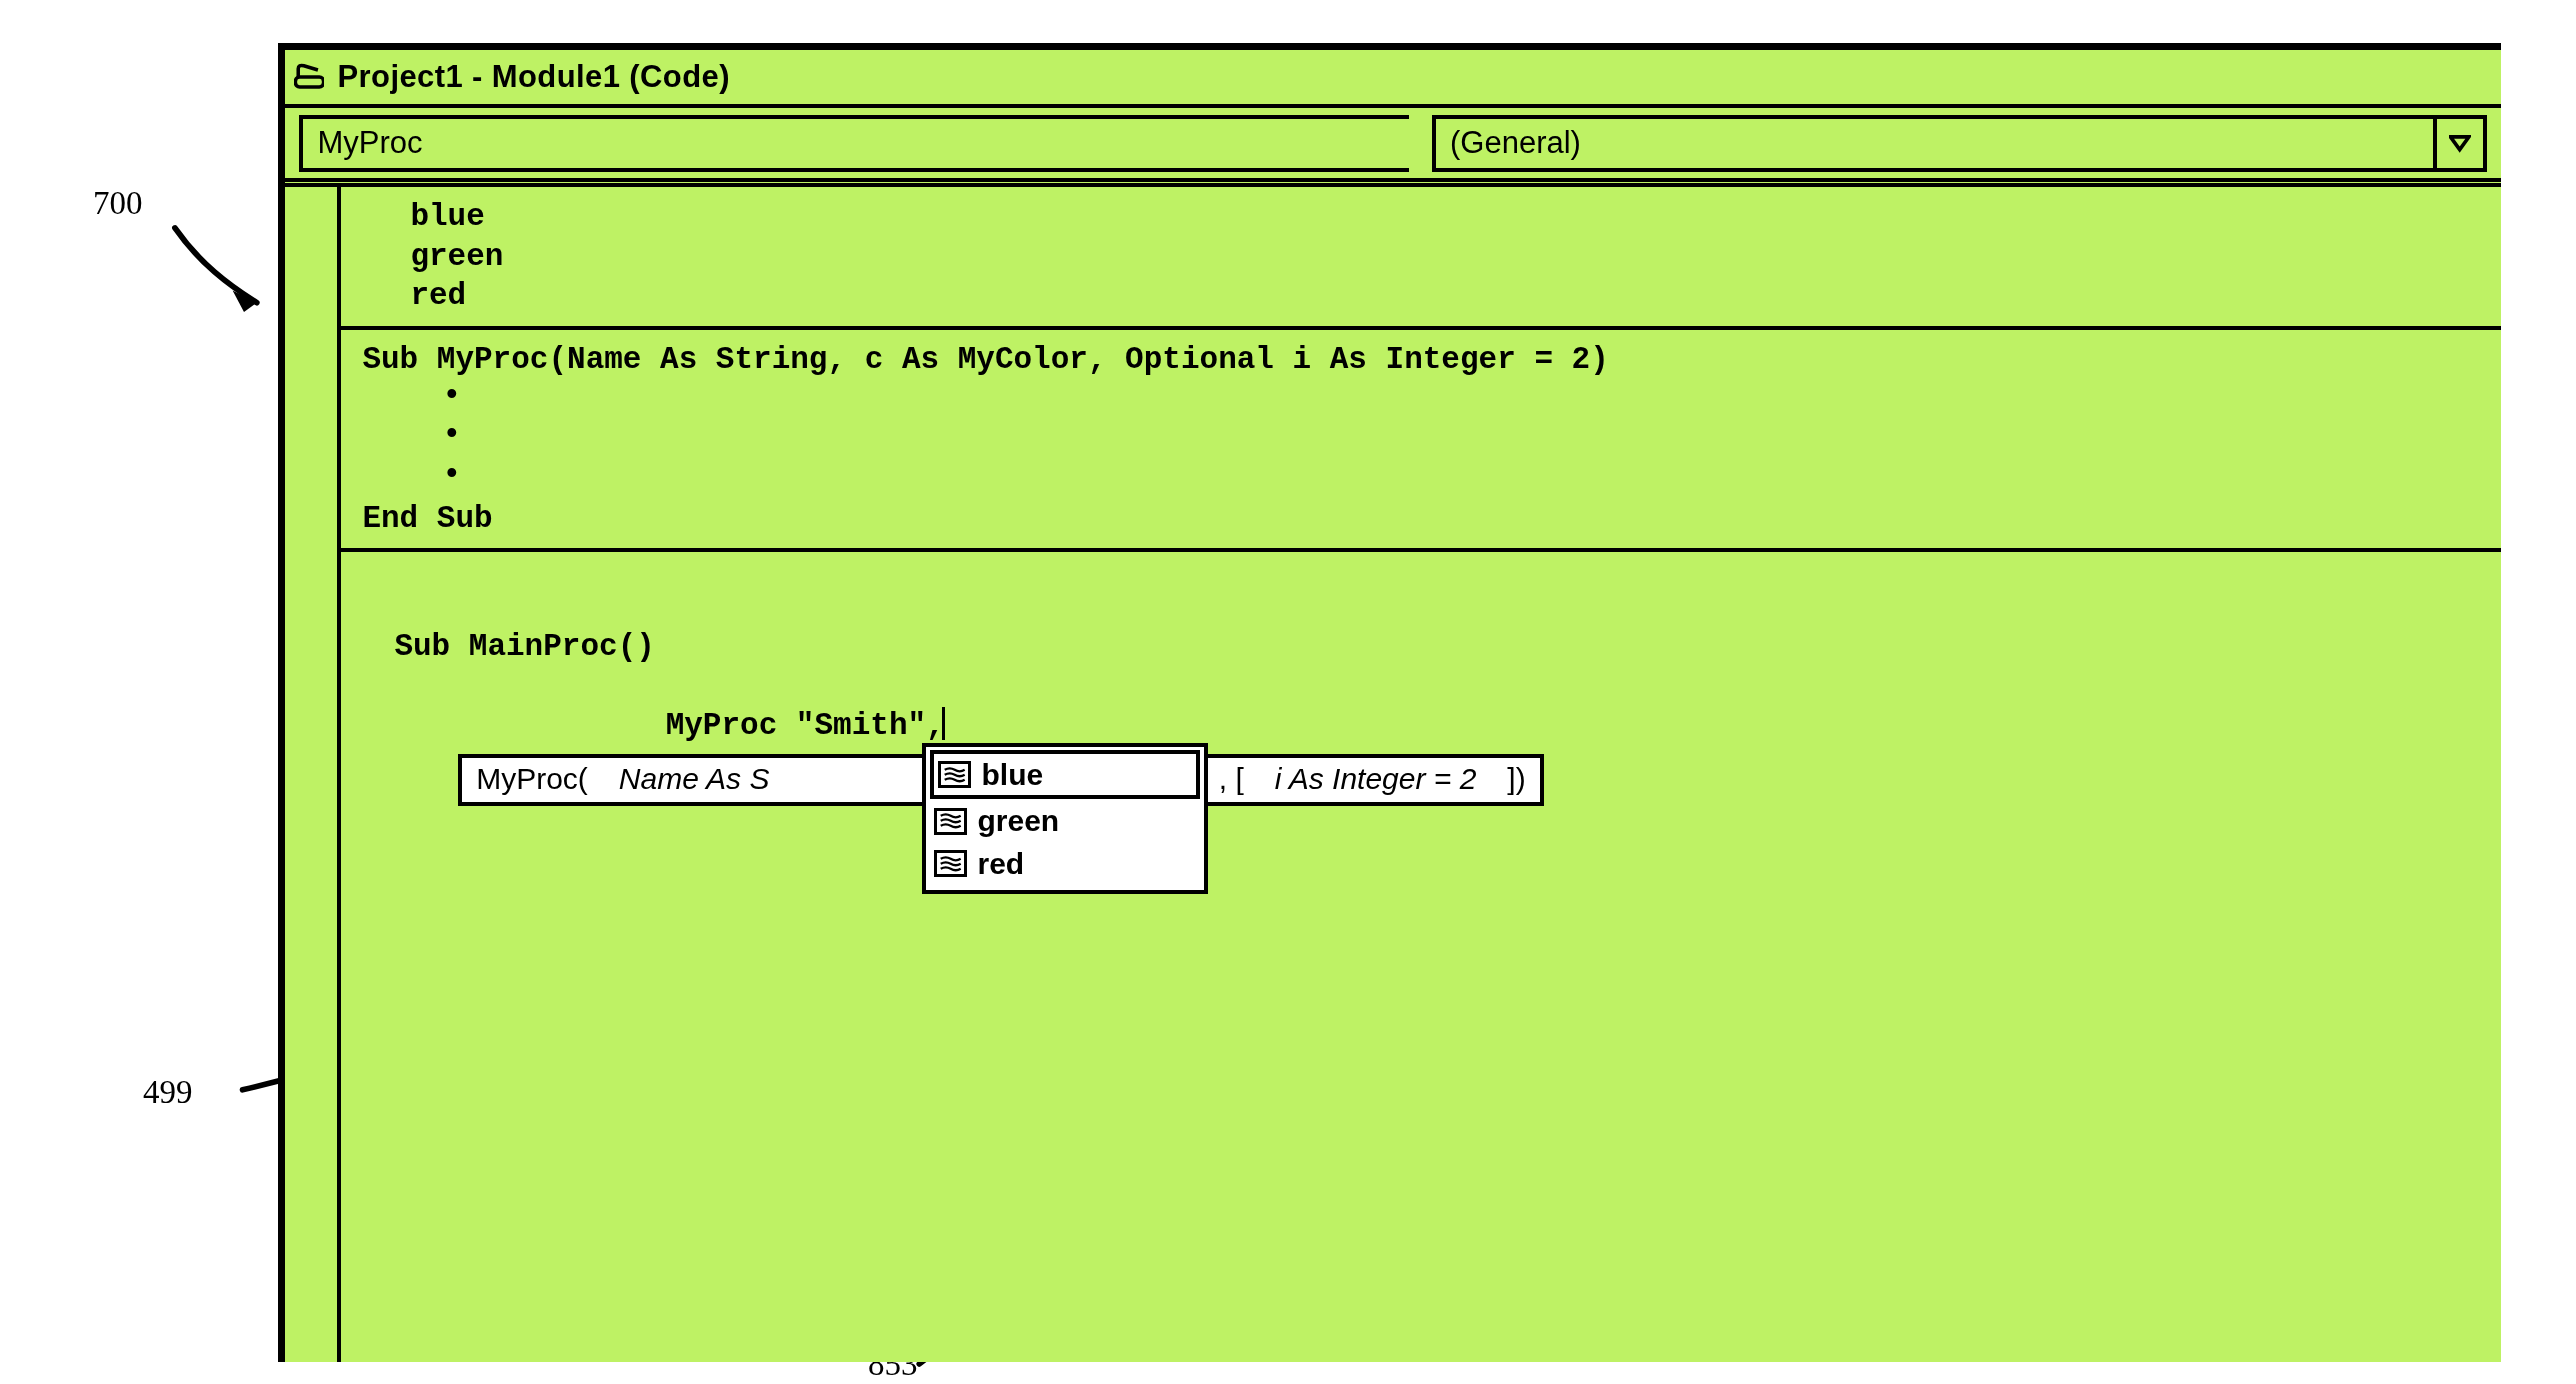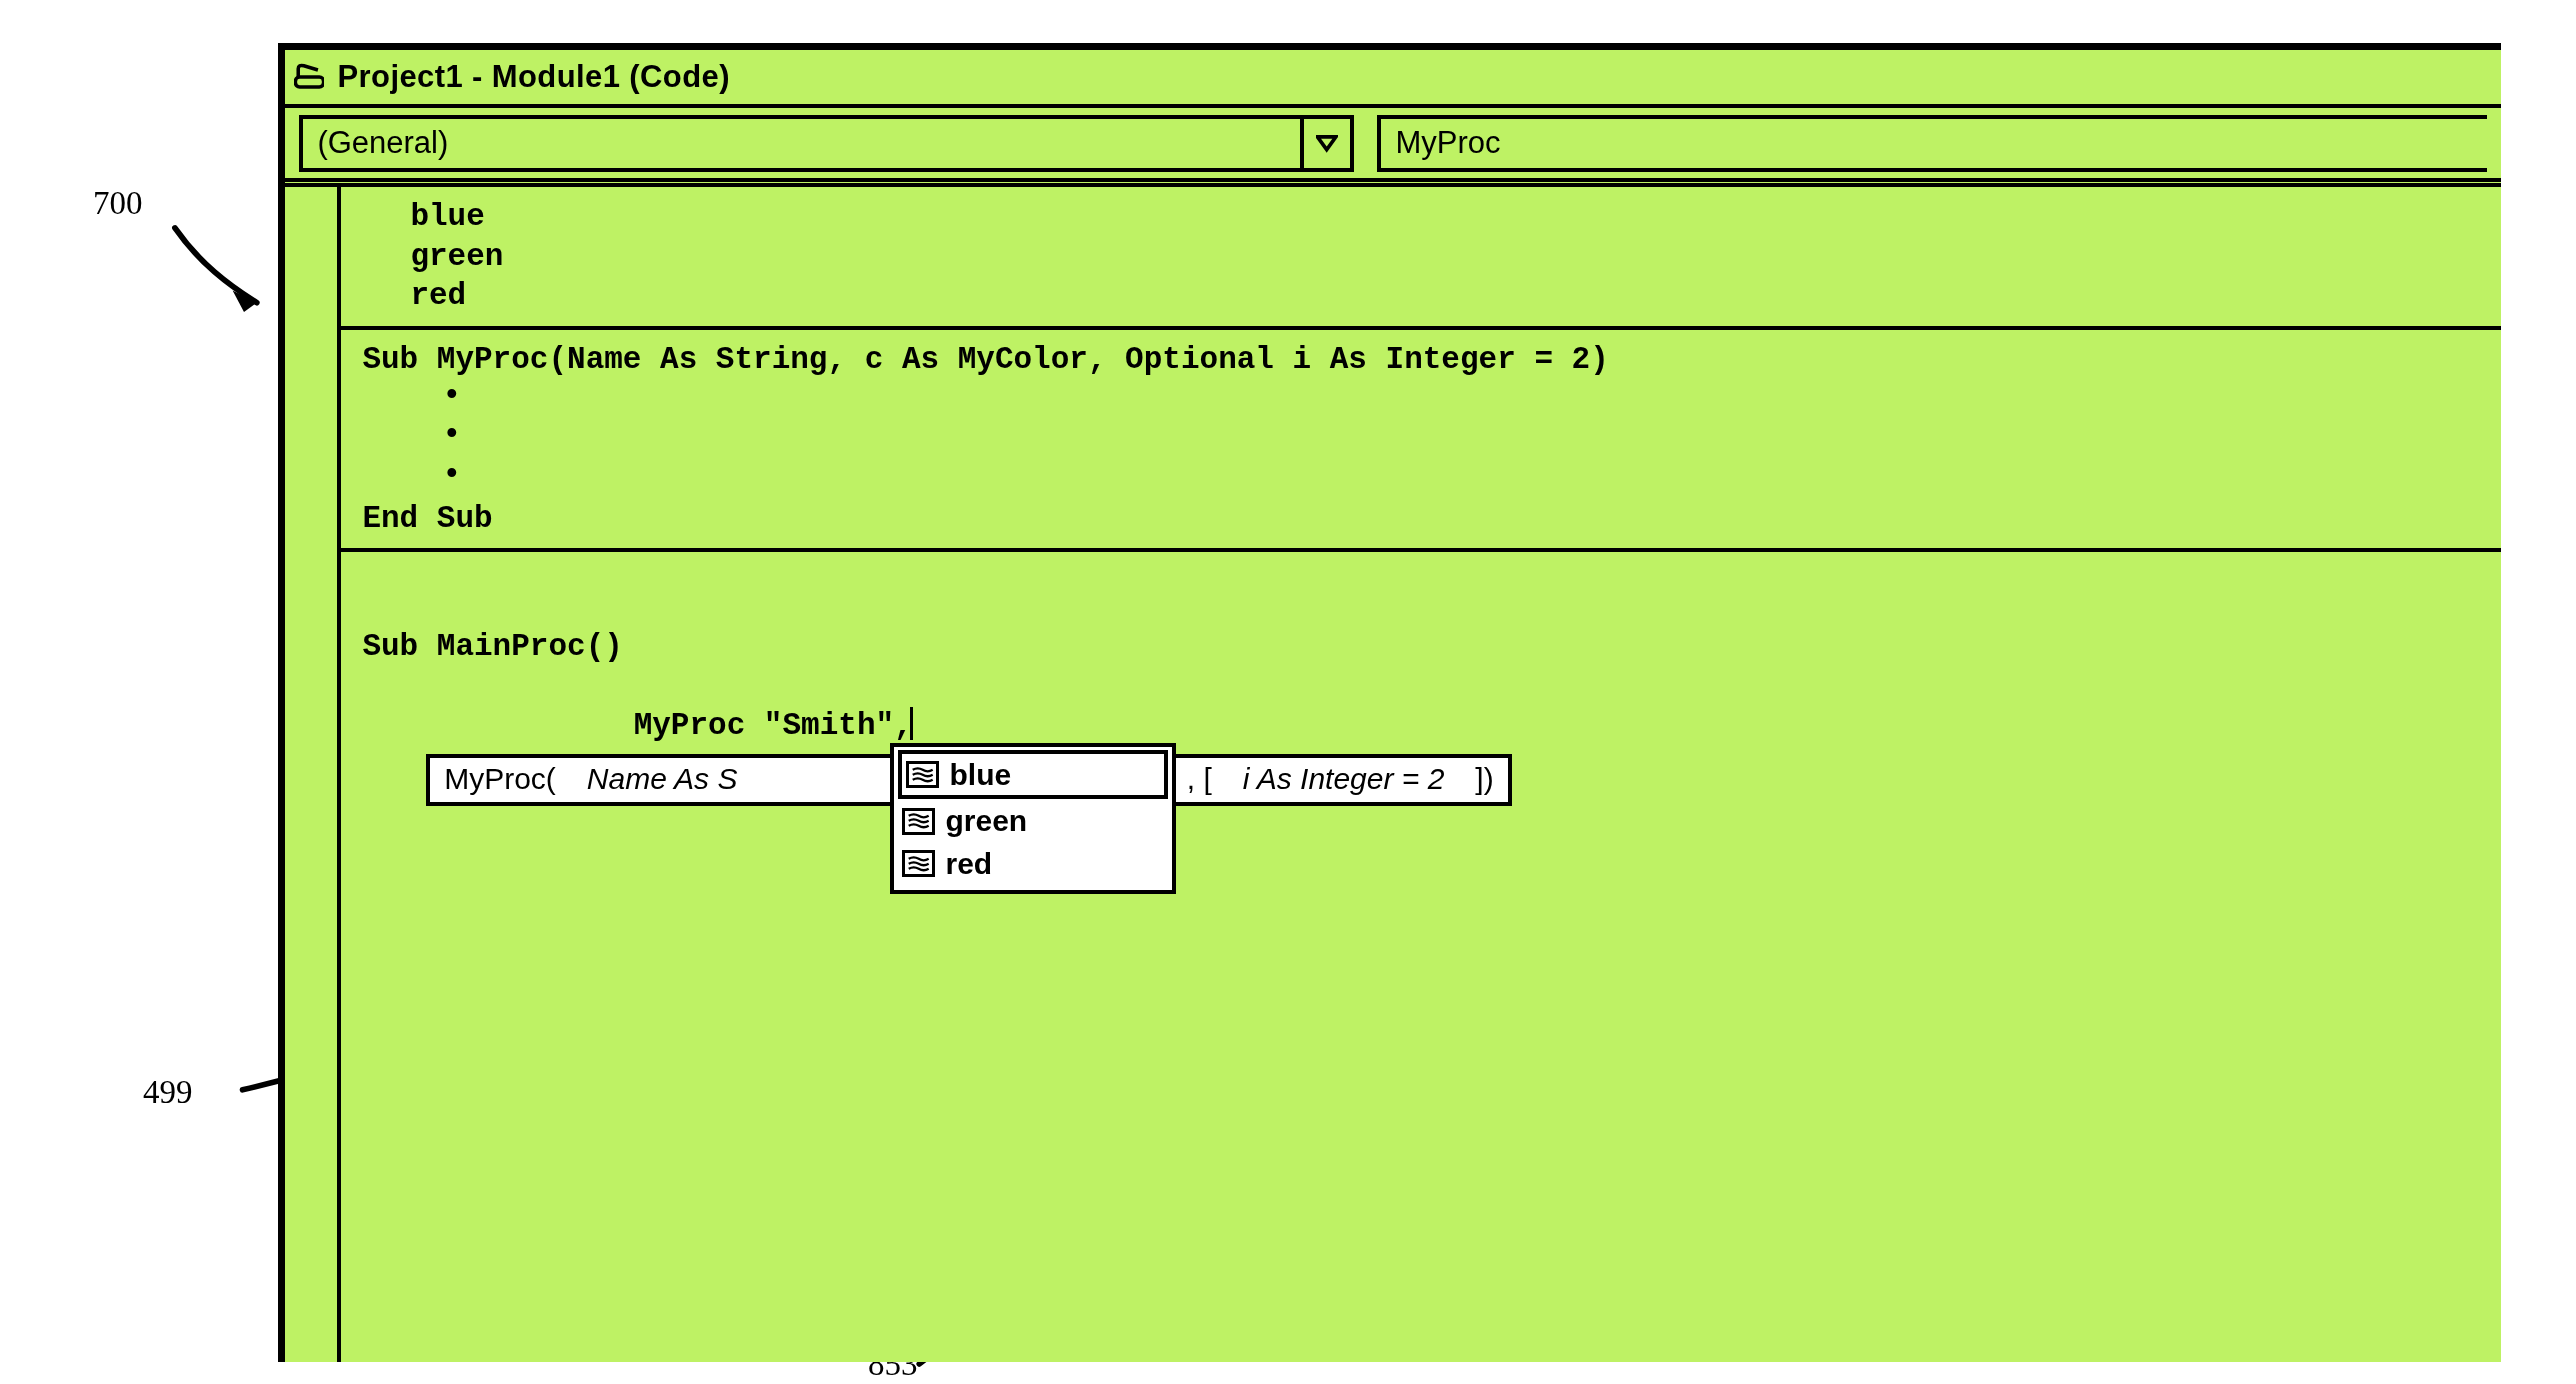--- a/index.html
+++ b/index.html
@@ -94,21 +94,21 @@
     }
     .block {
       padding: 10px 21.4px 10px 21.4px;
       border-bottom: 4.3px solid #000;
     }
     .code-line { white-space: pre; }
     .indent1 { padding-left: 48px; }
     .dots { padding-left: 80px; letter-spacing: 1.4px; }
     .dots .dotspan { display: inline-block; transform: translateY(-4.3px); }
 
-    .editing-area { position: relative; padding: 11.4px 21.4px; }
+    .editing-area { position: relative; padding: 11.4px 21.4px; margin-left: 32px; }
 
     .tooltip-box {
       position: absolute;
       border: 4.3px solid #000;
       background: #fff;
       font-family: Arial, Helvetica, sans-serif;
       font-size: 30px;
       font-weight: 400;
       padding: 1.4px 14.2px 4.3px 14.2px;
       white-space: nowrap;
@@ -219,30 +219,30 @@
       <span class="sysicon">
         <svg viewBox="0 0 44 40">
           <rect x="2" y="20" rx="6" ry="6" width="40" height="14" fill="none" stroke="#000" stroke-width="5"></rect>
           <path d="M6 20 L6 8 Q6 2 14 4 L34 10" fill="none" stroke="#000" stroke-width="5"></path>
         </svg>
       </span>
       <span class="titlebar-text">Project1 - Module1 (Code)</span>
     </div>
 
     <div class="toolbar">
+      <div class="combo proc">
+        <div class="combo-text">MyProc</div>
+      </div>
       <div class="combo object">
         <div class="combo-text">(General)</div>
         <div class="combo-arrow">
           <svg width="21.4" height="18.5" viewBox="0 0 30 26">
               <polygon points="2,4 28,4 15,22" fill="none" stroke="#000" stroke-width="5"></polygon>
             </svg>
         </div>
-      </div>
-      <div class="combo proc">
-        <div class="combo-text">MyProc</div>
       </div>
     </div>
 
     <div class="content-shell">
       <div class="gutter"></div>
       <div class="code-area">
 
         <div class="block">
           <div class="code-line indent1">blue</div>
           <div class="code-line indent1">green</div>

